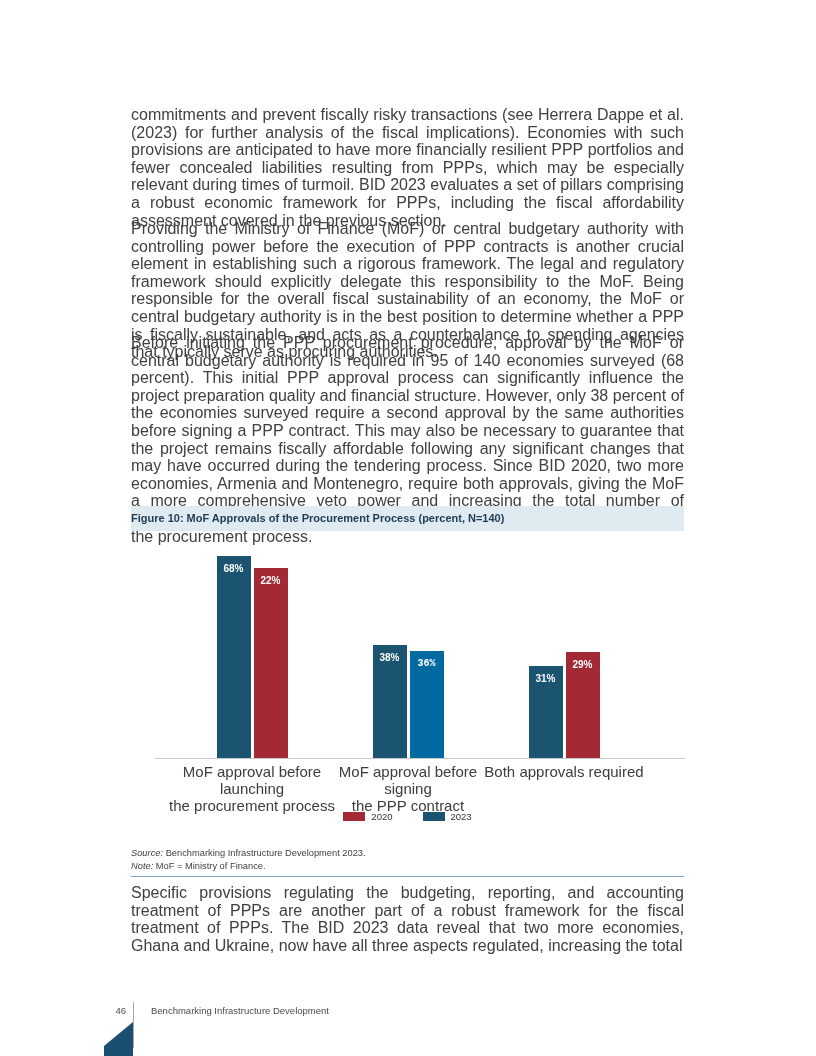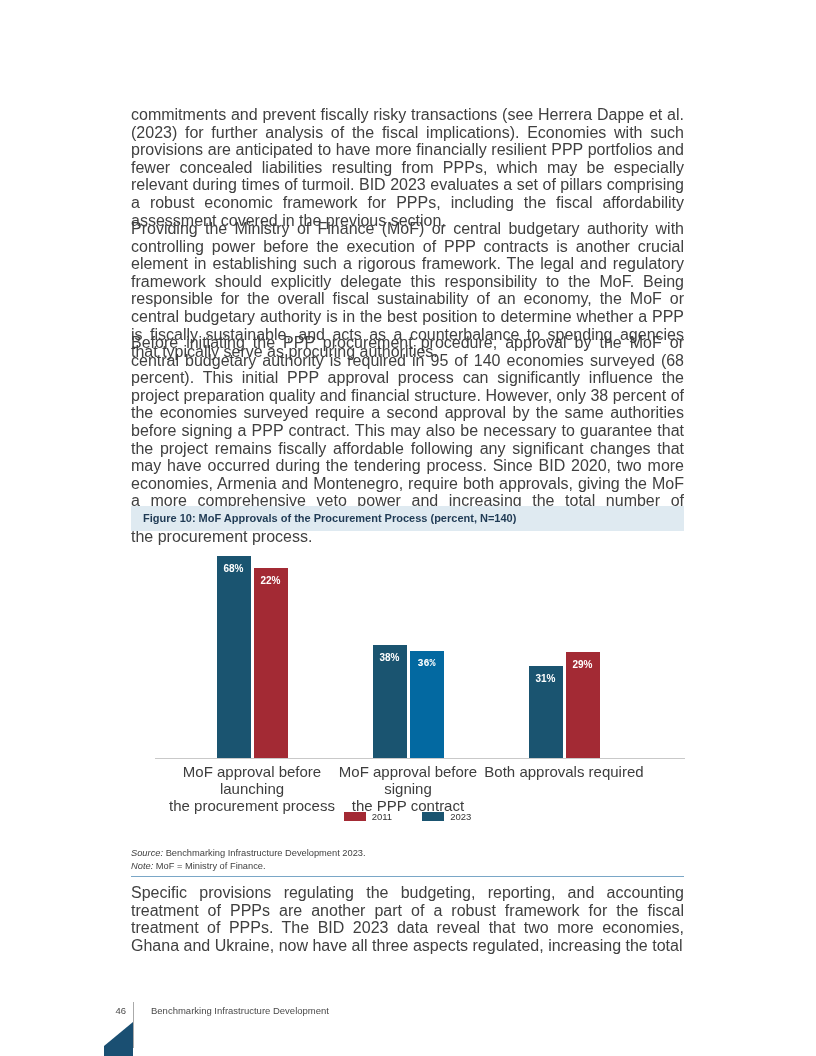--- a/index.html
+++ b/index.html
@@ -24,21 +24,20 @@
     position: absolute;
     left: 131px;
     top: 506px;
     width: 553px;
     height: 25px;
     background: #dfeaf1;
     color: #1f3a54;
     font-weight: bold;
     font-size: 11px;
     line-height: 25px;
-    padding-left: 12px;
     box-sizing: border-box;
   }
   .chart { position: absolute; left: 0; top: 0; width: 816px; height: 1056px; pointer-events: none; }
   .plot {
     position: absolute;
     left: 174px;
     top: 556px;
     width: 468px;
     height: 202px;
     display: flex;
@@ -185,21 +184,21 @@
           <div class="bar" style="height: 106px; background: rgb(163, 42, 52);">
             <div class="bar-value">29%</div>
           </div>
           <div class="cat-label">Both approvals required</div>
         </div>
       </div>
     <div class="axis-line"></div>
     <div class="legend" id="legend">
         <div class="legend-item">
           <span class="legend-swatch" style="background: rgb(163, 42, 52);"></span>
-          <span>2011</span>
+          <span>2020</span>
         </div>
         <div class="legend-item">
           <span class="legend-swatch" style="background: rgb(26, 84, 112);"></span>
           <span>2023</span>
         </div>
       </div>
   </div>
 
   <div class="source-block">
     <div><span class="lbl">Source:</span> <span>Benchmarking Infrastructure Development 2023.</span></div>

